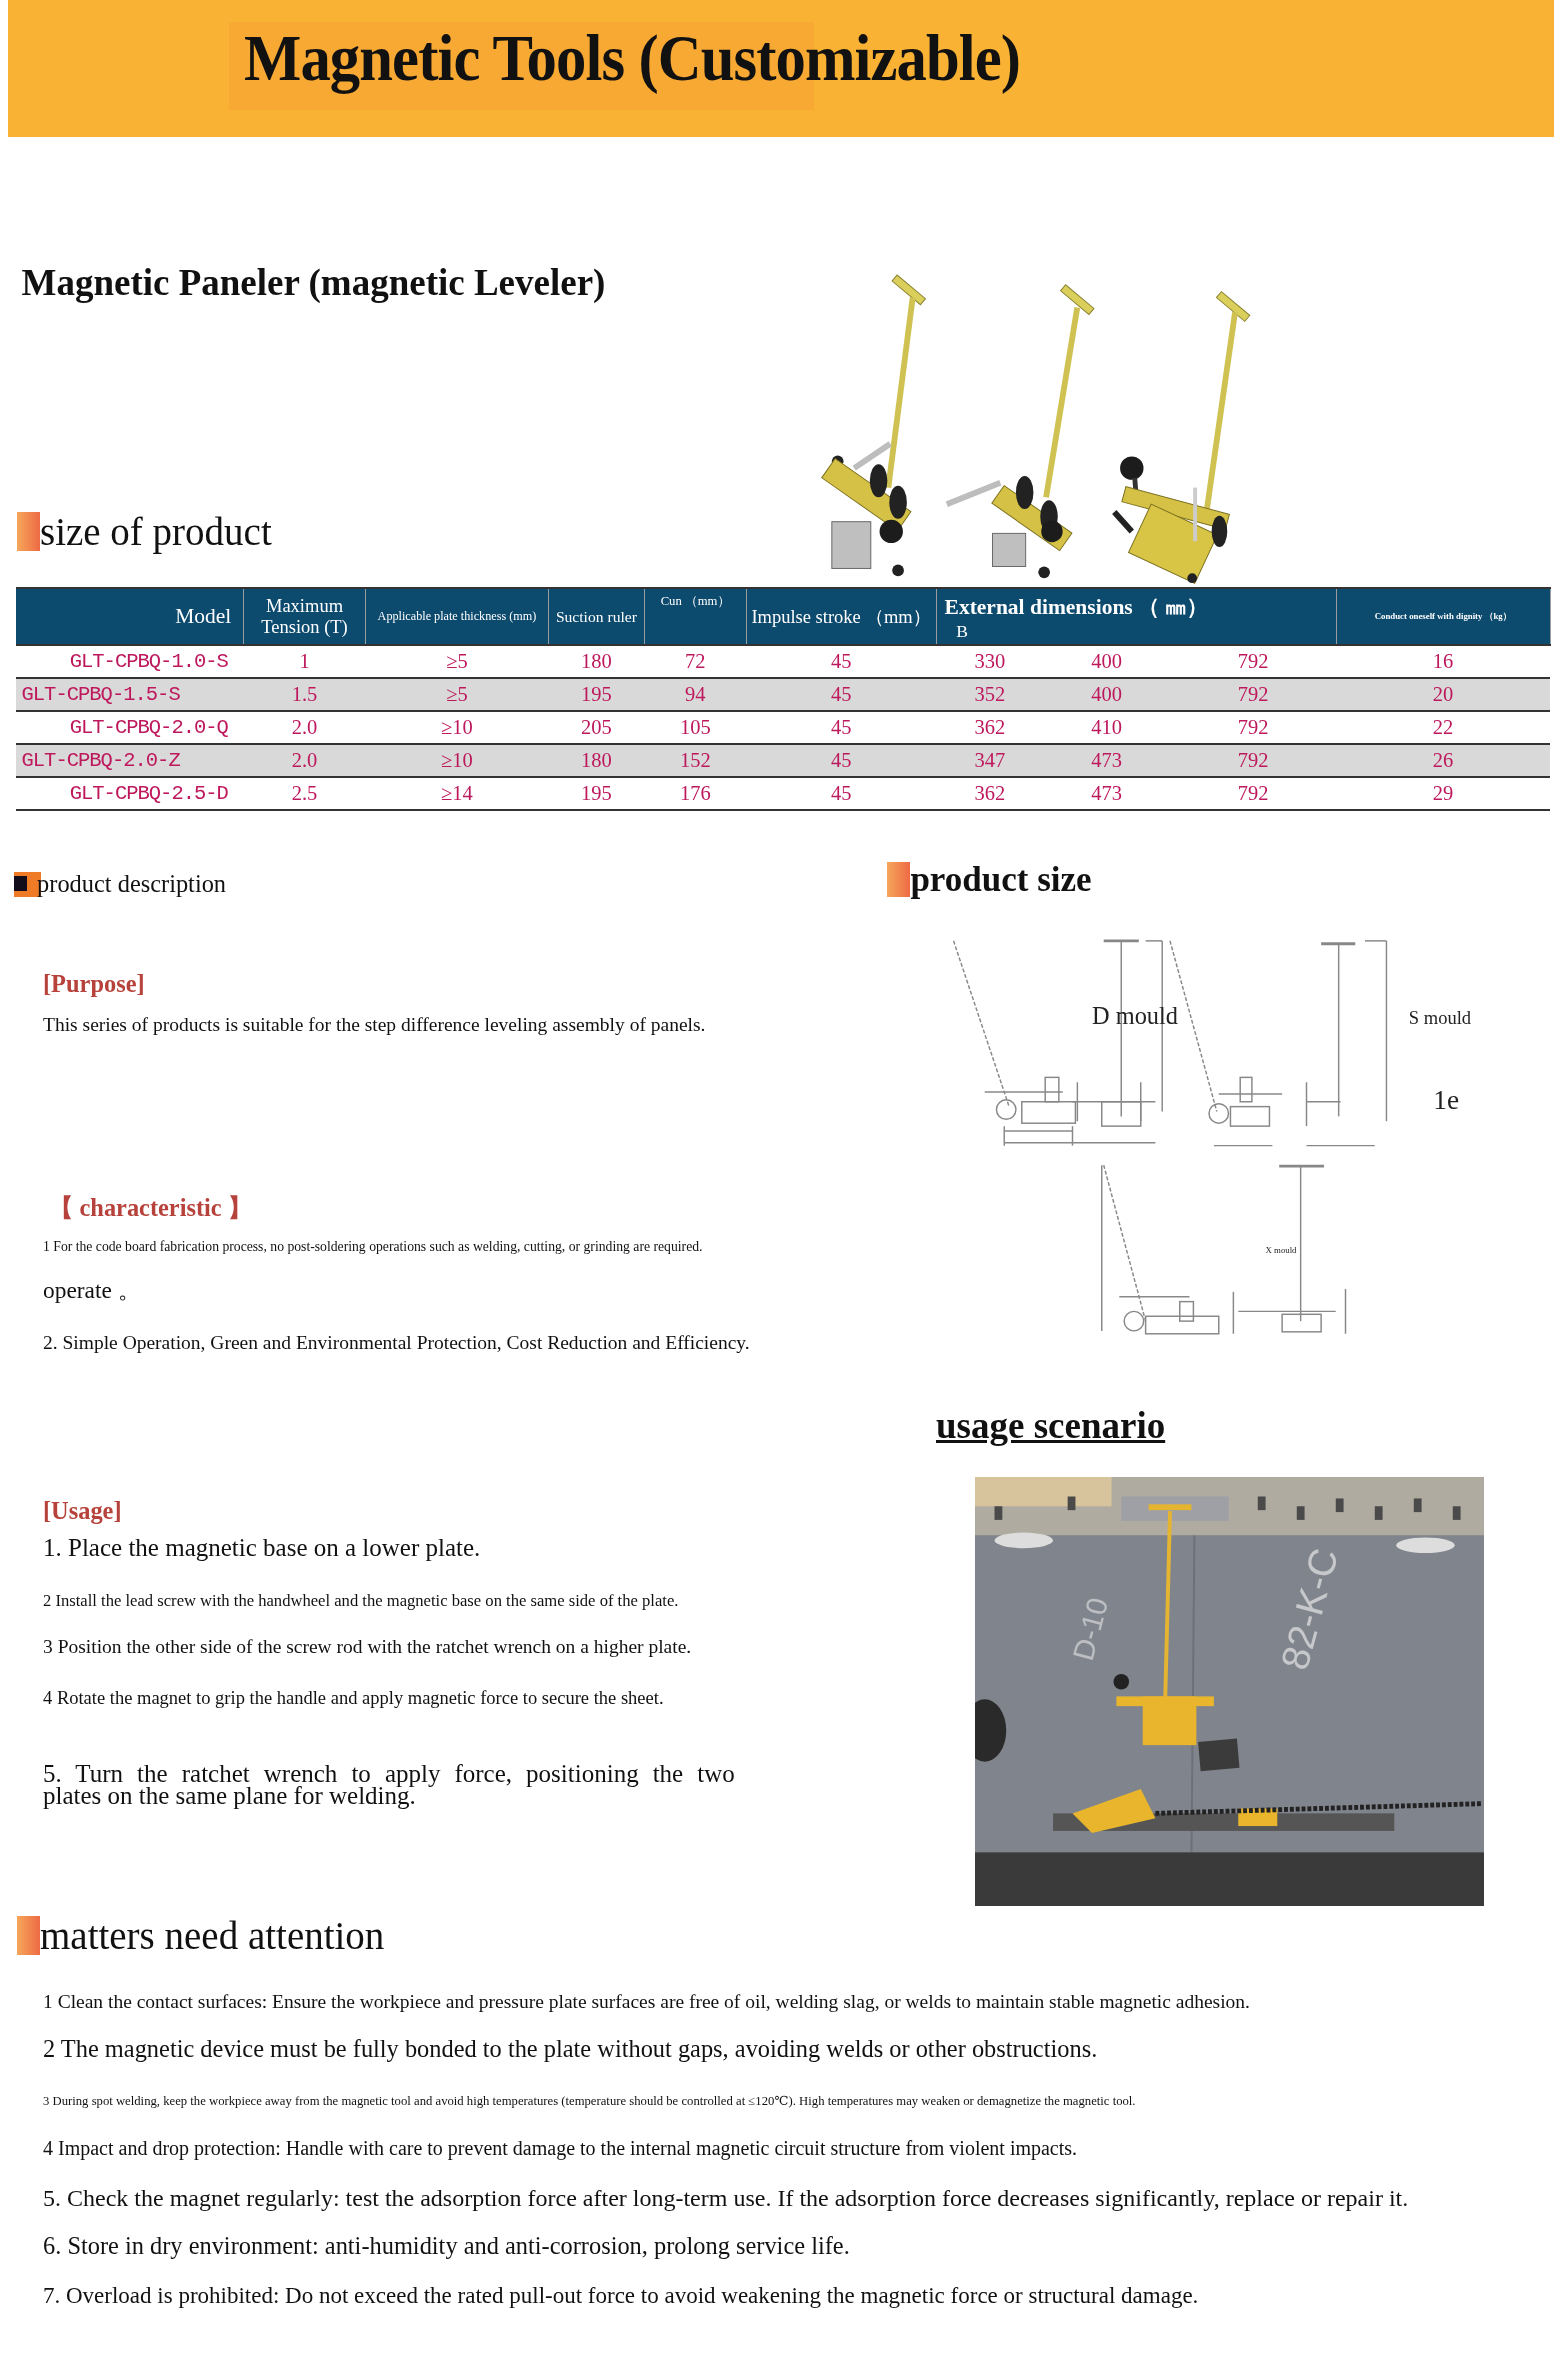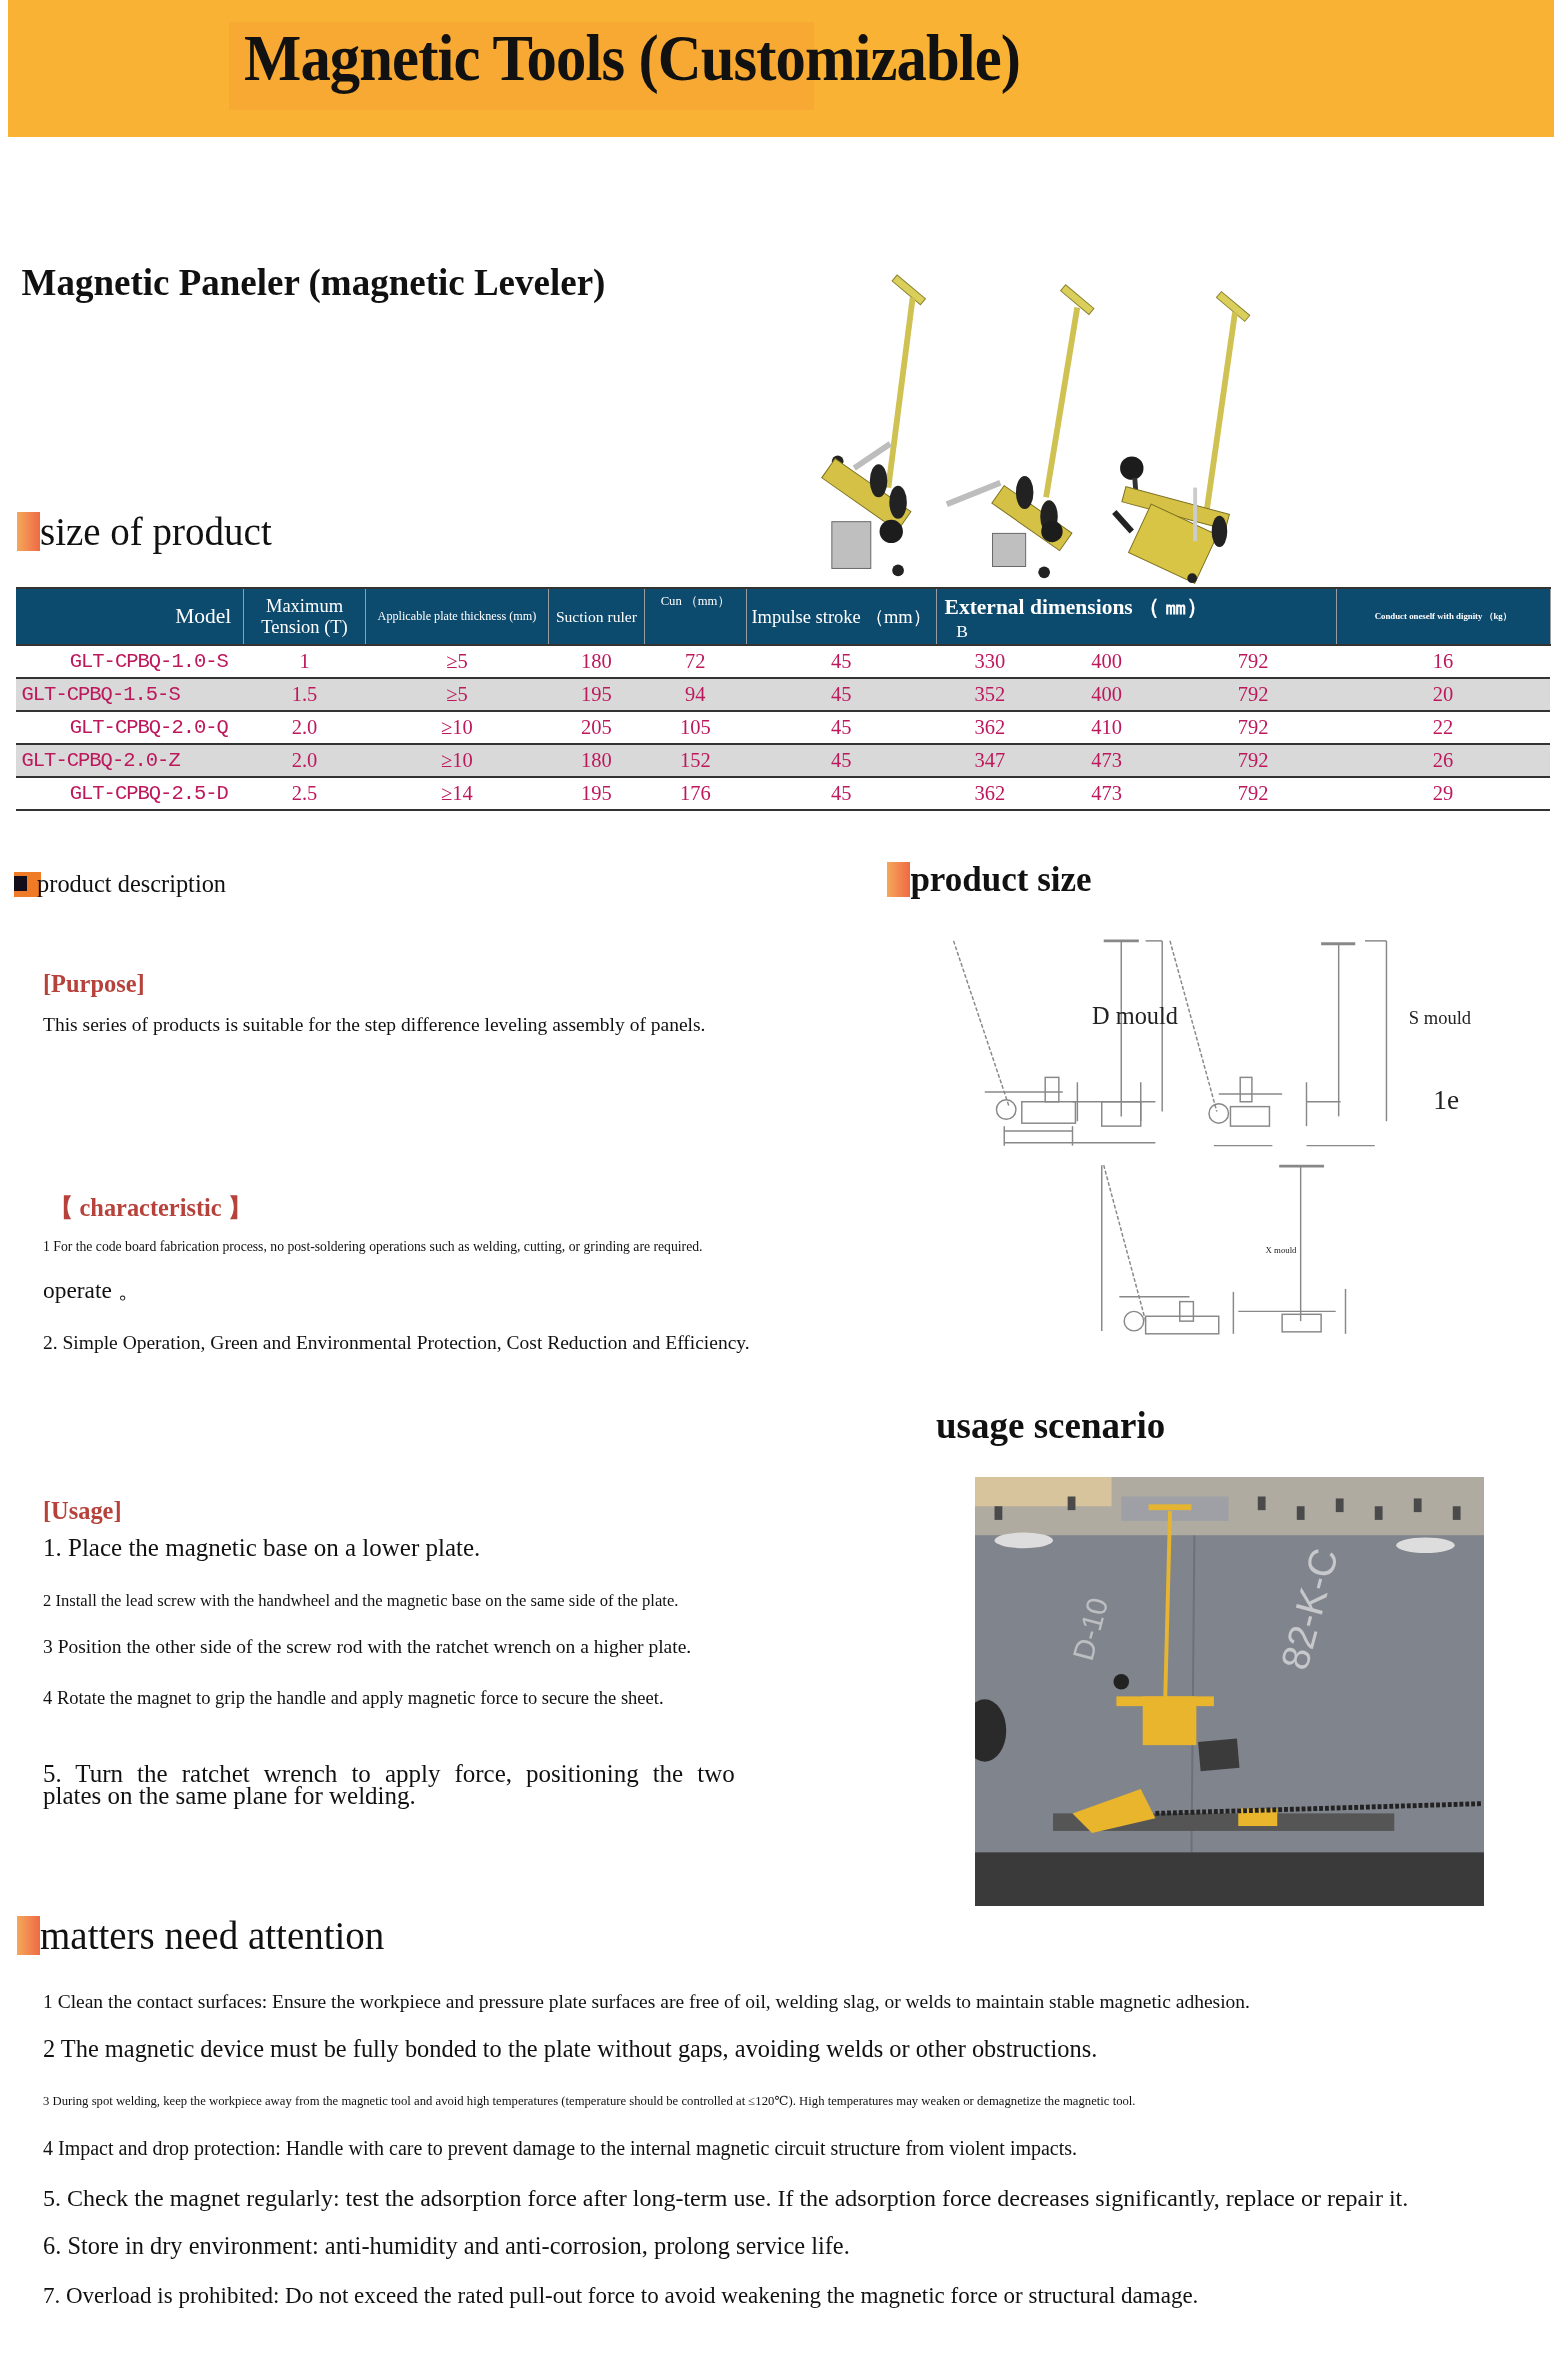--- a/index.html
+++ b/index.html
@@ -312,21 +312,21 @@
     <line x1="305" y1="375" x2="305" y2="418"></line>
     <line x1="420" y1="372" x2="420" y2="418"></line>
   </g>
 
   <text x="160" y="100" font-size="25" fill="#222" stroke="none" font-family="Liberation Serif, serif">D mould</text>
   <text x="485" y="100" font-size="19" fill="#222" stroke="none" font-family="Liberation Serif, serif">S mould</text>
   <text x="510" y="187" font-size="28" fill="#222" stroke="none" font-family="Liberation Serif, serif">1e</text>
   <text x="338" y="335" font-size="9" fill="#222" stroke="none" font-family="Liberation Serif, serif">X mould</text>
 </svg>
 
-<div class="abs" style="left:936px; top:1404px; font-size:37px; font-weight:bold; white-space:nowrap;">usage scenario</div>
+<div class="abs" style="left:936px; top:1404px; font-size:37px; font-weight:bold; white-space:nowrap;text-decoration:underline;">usage scenario</div>
 
 <div class="abs red-label" style="left:43px; top:1497px;">[Usage]</div>
 <div class="abs body-lg" style="left:43px; top:1534px;">1. Place the magnetic base on a lower plate.</div>
 <div class="abs" style="left:43px; top:1591px; font-size:16.6px; white-space:nowrap;">2 Install the lead screw with the handwheel and the magnetic base on the same side of the plate.</div>
 <div class="abs" style="left:43px; top:1636px; font-size:19.5px; white-space:nowrap;">3 Position the other side of the screw rod with the ratchet wrench on a higher plate.</div>
 <div class="abs" style="left:43px; top:1688px; font-size:18.5px; white-space:nowrap;">4 Rotate the magnet to grip the handle and apply magnetic force to secure the sheet.</div>
 <div class="abs body-lg" style="left:43px; top:1736px; word-spacing:7.8px;margin-top:24px;">5. Turn the ratchet wrench to apply force, positioning the two</div>
 <div class="abs body-lg" style="left:43px; top:1782px;">plates on the same plane for welding.</div>
 
 <svg class="abs scenario-photo" viewBox="0 0 522 440">

